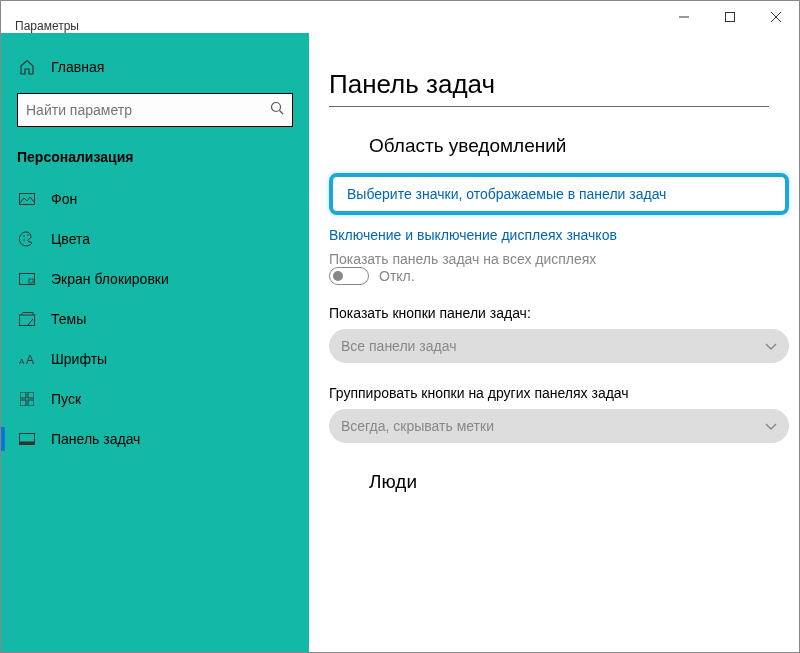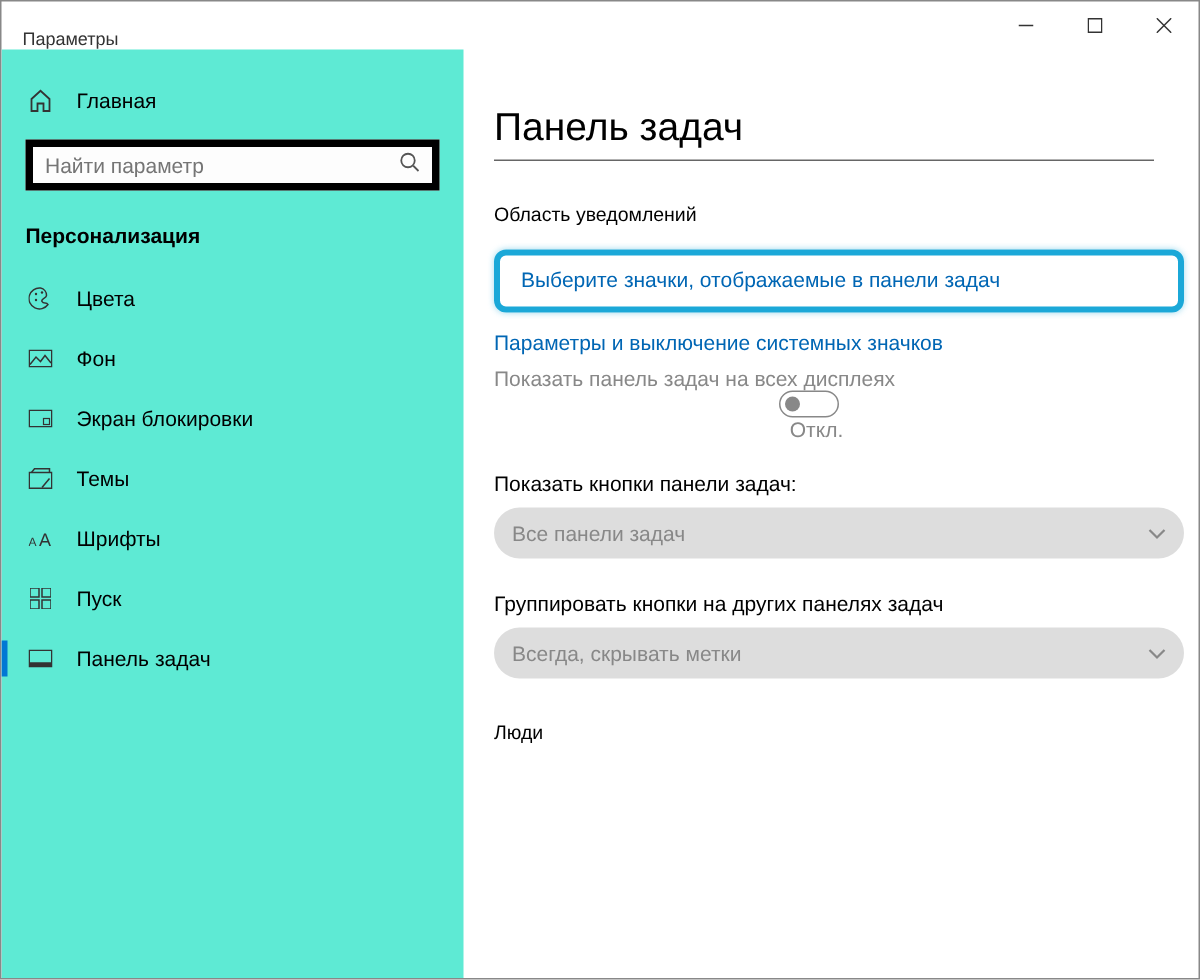--- a/index.html
+++ b/index.html
@@ -2,39 +2,39 @@
 <html><head>
 <meta charset="utf-8">
 <style>
   * { box-sizing: border-box; margin: 0; padding: 0; font-family: "Segoe UI", Arial, sans-serif; }
   body { width: 800px; height: 653px; background: #fff; overflow: hidden; border: 1px solid #888; }
   .titlebar { height: 32px; display: flex; align-items: flex-end; padding-left: 14px; font-size: 12px; color: #333; }
   .titlebar .spacer { flex: 1; }
   .win-btn { width: 46px; height: 32px; display: flex; align-items: center; justify-content: center; color: #333; }
   .win-btn svg { width: 10px; height: 10px; }
   .content { display: flex; height: calc(100% - 32px); }
-  .sidebar { width: 308px; background: #5eead4; padding-top: 16px; position: relative; }
+  .sidebar { width: 308px; background: #14b8a6; padding-top: 16px; position: relative; }
   .home-row { display: flex; align-items: center; padding: 10px 16px; font-size: 14px; color: #000; }
   .home-row .icon { width: 20px; display: flex; justify-content: center; margin-right: 14px; }
   .search-wrap { margin: 8px 16px 14px 16px; }
-  .search-box { border: 5px solid #000000; height: 34px; display: flex; align-items: center; padding: 0 8px; background: #fdfdfd; }
+  .search-box { border: 1px solid #000000; height: 34px; display: flex; align-items: center; padding: 0 8px; background: #fdfdfd; }
   .search-box input { border: none; outline: none; flex: 1; font-size: 14px; background: transparent; color: #666; }
   .search-box .sicon { color: #444; }
   .cat-header { padding: 8px 16px 14px 16px; font-size: 14px; font-weight: 600; color: #000; }
   .nav-item { display: flex; align-items: center; padding: 12px 16px; font-size: 14px; color: #000; position: relative; }
   .nav-item .icon { width: 20px; display: flex; justify-content: center; margin-right: 14px; color: #333; }
   .nav-item.selected::before { content: ""; position: absolute; left: 0; top: 8px; bottom: 8px; width: 4px; background: #0078d4; }
   .main { flex: 1; padding: 36px 40px 0 20px; overflow-y: auto; position: relative; }
   .page-title { font-size: 26px; font-weight: 350; color: #000; border-bottom: 1px solid #666; padding-bottom: 6px; margin-bottom: 26px; width: 440px; }
   .link { color: #0066b4; font-size: 14px; margin-bottom: 8px; display: block; }
-  .section-title { font-size: 13px; font-weight: 400; color: #000; margin-top: 28px; margin-bottom: 16px; }
+  .section-title { font-size: 19px; font-weight: 400; color: #000; margin-top: 28px; margin-bottom: 16px; margin-left: 40px; }
   .highlighted-link { border: 4px solid #1ba8d8; border-radius: 8px; padding: 8px 14px; width: 460px; margin-bottom: 12px; box-shadow: 0 0 4px rgba(27,168,216,0.4); }
   .highlighted-link span { color: #0066b4; font-size: 14px; }
   .label-disabled { color: #888; font-size: 14px; }
-  .toggle-row { display: flex; align-items: center; margin-bottom: 20px; flex-direction: column; }
+  .toggle-row { display: flex; align-items: center; margin-bottom: 20px; }
   .toggle { width: 40px; height: 18px; border: 1px solid #888; border-radius: 9px; position: relative; margin-right: 10px; }
   .toggle .knob { width: 10px; height: 10px; background: #888; border-radius: 50%; position: absolute; left: 3px; top: 3px; }
   .toggle-label { color: #888; font-size: 14px; }
   .field-label { font-size: 14px; color: #000; margin-bottom: 8px; }
   .dropdown { width: 460px; height: 34px; background: #ddd; display: flex; align-items: center; justify-content: space-between; padding: 0 12px; color: #888; font-size: 14px; margin-bottom: 22px; border-radius: 17px; }
   .dropdown .chev { color: #888; }
   .icon svg { display: block; }
 </style>
 </head>
 <body>
@@ -81,44 +81,44 @@
               <line x1="9.5" y1="9.5" x2="13" y2="13" stroke="#555" stroke-width="1.2"></line>
             </svg>
         </span>
       </div>
     </div>
 
     <div class="cat-header">Персонализация</div>
 
     <div class="nav-item">
       <span class="icon">
+        <svg width="16" height="12" viewBox="0 0 16 12">
+            <rect x="0.5" y="0.5" width="15" height="11" fill="none" stroke="#333" stroke-width="1"></rect>
+            <polyline points="1,10 5,5 8,8 11,4 15,9" fill="none" stroke="#333" stroke-width="1"></polyline>
+          </svg>
+      </span>
+      <span>Фон</span>
+    </div>
+
+    <div class="nav-item">
+      <span class="icon">
         <svg width="16" height="16" viewBox="0 0 16 16">
             <path d="M8 1 A7 7 0 1 0 13 12 C12 10 10 12 9 10 C8 8 12 8 12 6 A5 5 0 0 0 8 1 Z" fill="none" stroke="#333" stroke-width="1"></path>
             <circle cx="5" cy="5" r="0.8" fill="#333"></circle>
             <circle cx="5" cy="9" r="0.8" fill="#333"></circle>
             <circle cx="9" cy="4" r="0.8" fill="#333"></circle>
           </svg>
       </span>
       <span>Цвета</span>
     </div>
 
     <div class="nav-item">
       <span class="icon">
         <svg width="16" height="12" viewBox="0 0 16 12">
             <rect x="0.5" y="0.5" width="15" height="11" fill="none" stroke="#333" stroke-width="1"></rect>
-            <polyline points="1,10 5,5 8,8 11,4 15,9" fill="none" stroke="#333" stroke-width="1"></polyline>
-          </svg>
-      </span>
-      <span>Фон</span>
-    </div>
-
-    <div class="nav-item">
-      <span class="icon">
-        <svg width="16" height="12" viewBox="0 0 16 12">
-            <rect x="0.5" y="0.5" width="15" height="11" fill="none" stroke="#333" stroke-width="1"></rect>
             <rect x="10" y="6" width="4" height="4" fill="none" stroke="#333" stroke-width="0.8"></rect>
           </svg>
       </span>
       <span>Экран блокировки</span>
     </div>
 
     <div class="nav-item">
       <span class="icon">
         <svg width="16" height="14" viewBox="0 0 16 14">
             <rect x="0.5" y="3" width="15" height="10.5" fill="none" stroke="#333" stroke-width="1"></rect>
@@ -165,21 +165,21 @@
   <div class="main">
     <h1 class="page-title">Панель задач</h1>
 
 
     <h2 class="section-title">Область уведомлений</h2>
 
     <div class="highlighted-link">
       <span>Выберите значки, отображаемые в панели задач</span>
     </div>
 
-    <a class="link">Параметры и выключение системных значков</a>
+    <a class="link">Включение и выключение дисплеях значков</a>
 
 
     <div class="label-disabled">Показать панель задач на всех дисплеях</div>
     <div class="toggle-row">
       <div class="toggle">
         <div class="knob"></div>
       </div>
       <span class="toggle-label">Откл.</span>
     </div>
 

